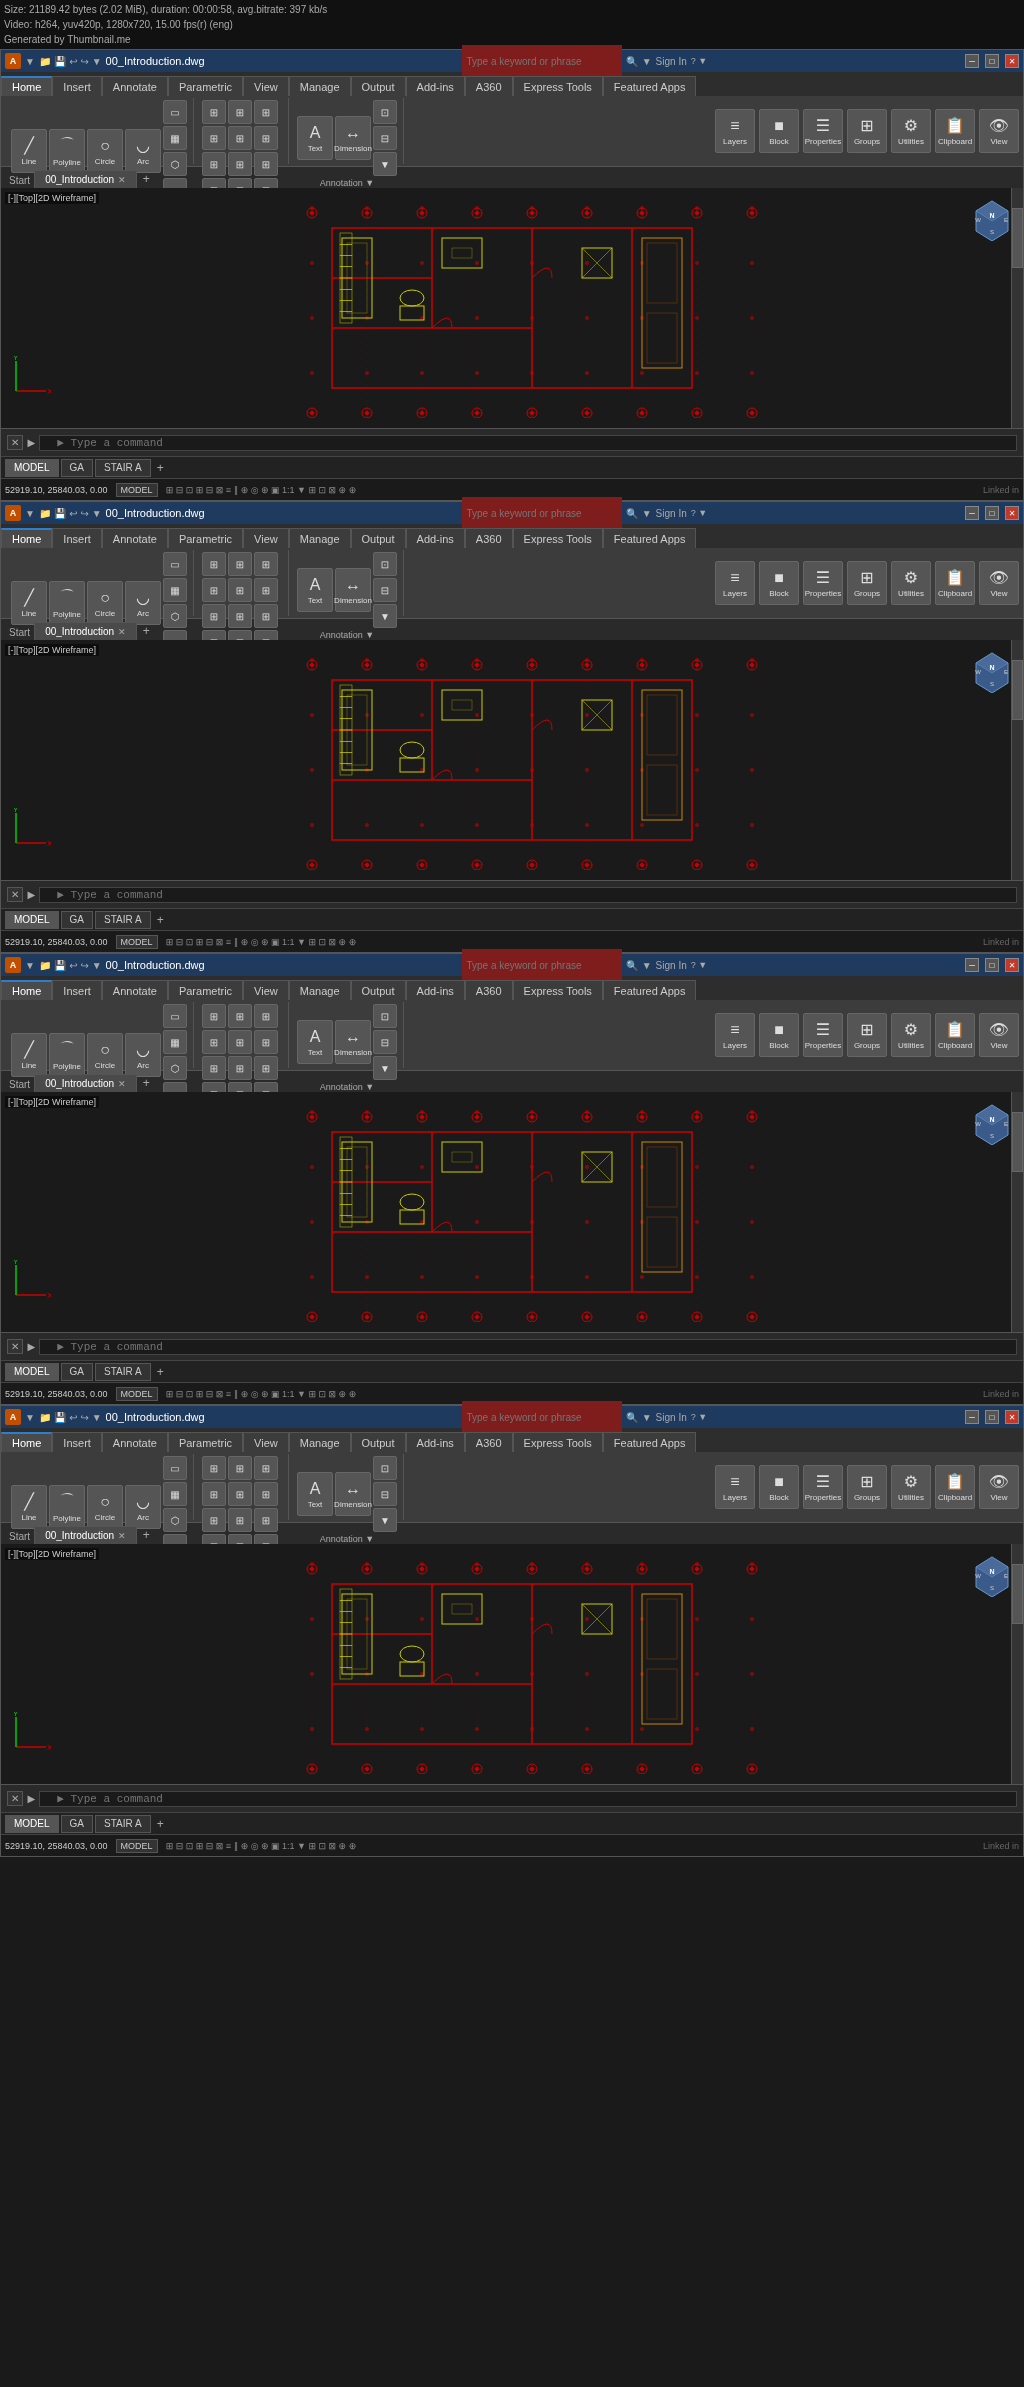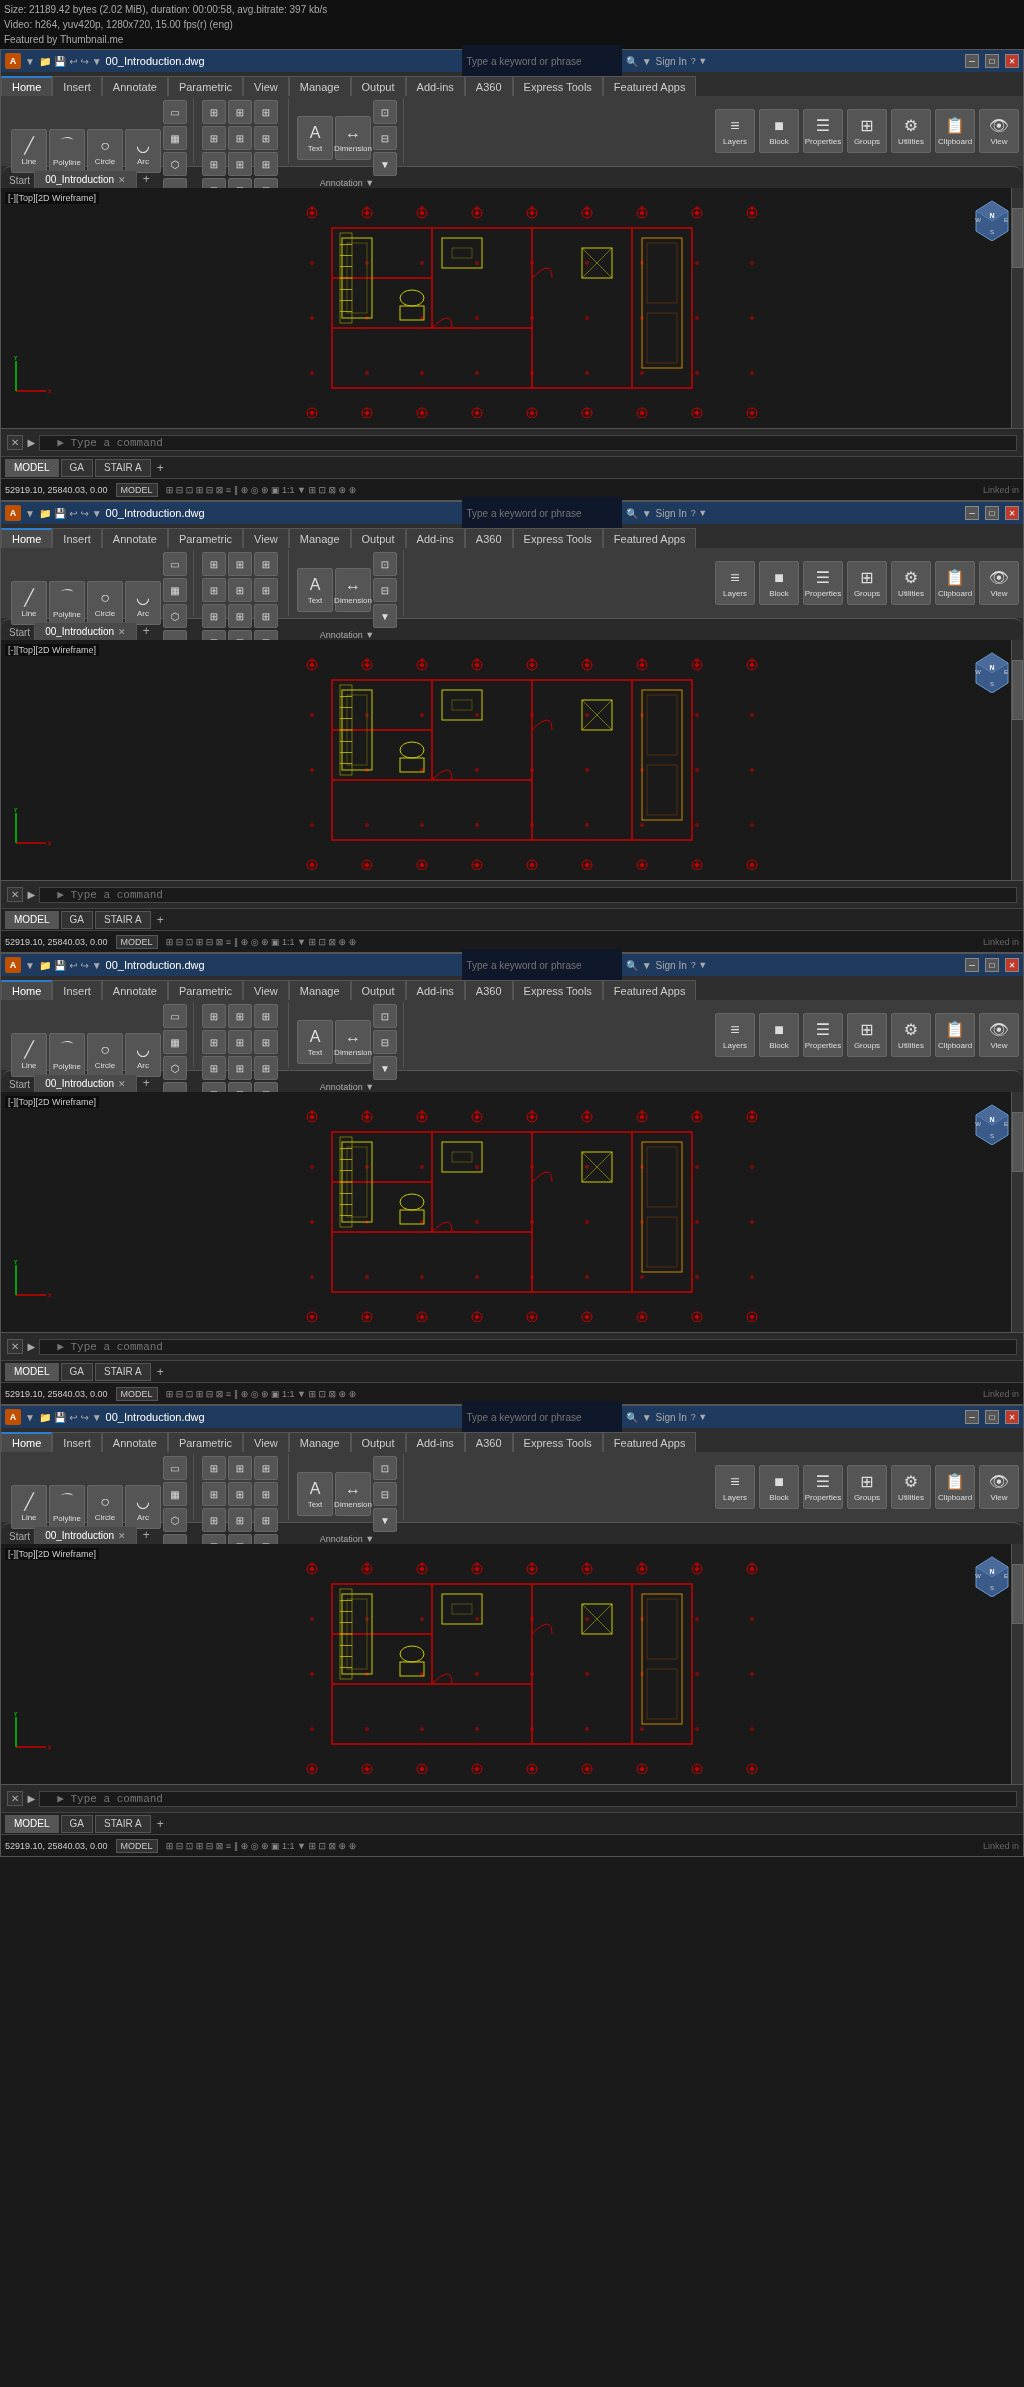--- a/index.html
+++ b/index.html
@@ -50,21 +50,21 @@
       justify-content: center;
       color: white;
       font-weight: bold;
       font-size: 9px;
     }
     .title-bar-title {
       color: #fff;
       font-size: 11px;
     }
     .title-bar-search {
-      background: #0f172a;
+      background: #7f1d1d;
       border: none;
       height: 31px;
       width: 160px;
       font-size: 10px;
       padding: 16px 4px;
       color: #999;
     }
     .title-bar-right {
       display: flex;
       align-items: center;
@@ -170,21 +170,20 @@
     .tool-btn-large .icon { font-size: 16px; margin-bottom: 2px; }
 
     
     .drawing-tabs {
       display: flex;
       background: #2a2a2a;
       height: 22px;
       align-items: flex-end;
       padding-left: 4px;
       border-top: 1px solid #555;
-      border-radius: 10px;
     }
     .drawing-tab {
       padding: 2px 10px;
       background: #3a3a3a;
       border: 1px solid #555;
       border-bottom: none;
       font-size: 10px;
       color: #ccc;
       cursor: pointer;
       height: 18px;
@@ -326,21 +325,21 @@
       height: 45px;
     }
 
   </style>
 </head>
 <body>
 
 <div class="video-info">
   <div>Size: 21189.42 bytes (2.02 MiB), duration: 00:00:58, avg.bitrate: 397 kb/s</div>
   <div>Video: h264, yuv420p, 1280x720, 15.00 fps(r) (eng)</div>
-  <div>Featured by Thumbnail.me</div>
+  <div>Generated by Thumbnail.me</div>
 </div>
 
 <div id="instances-container">
     <div class="autocad-instance">
 
     <div class="title-bar">
       <div class="title-bar-left">
         <div class="title-bar-logo">A</div>
         <span style="color:#aaa;font-size:10px;">▼</span>
         <span style="color:#aaa;font-size:10px;">

